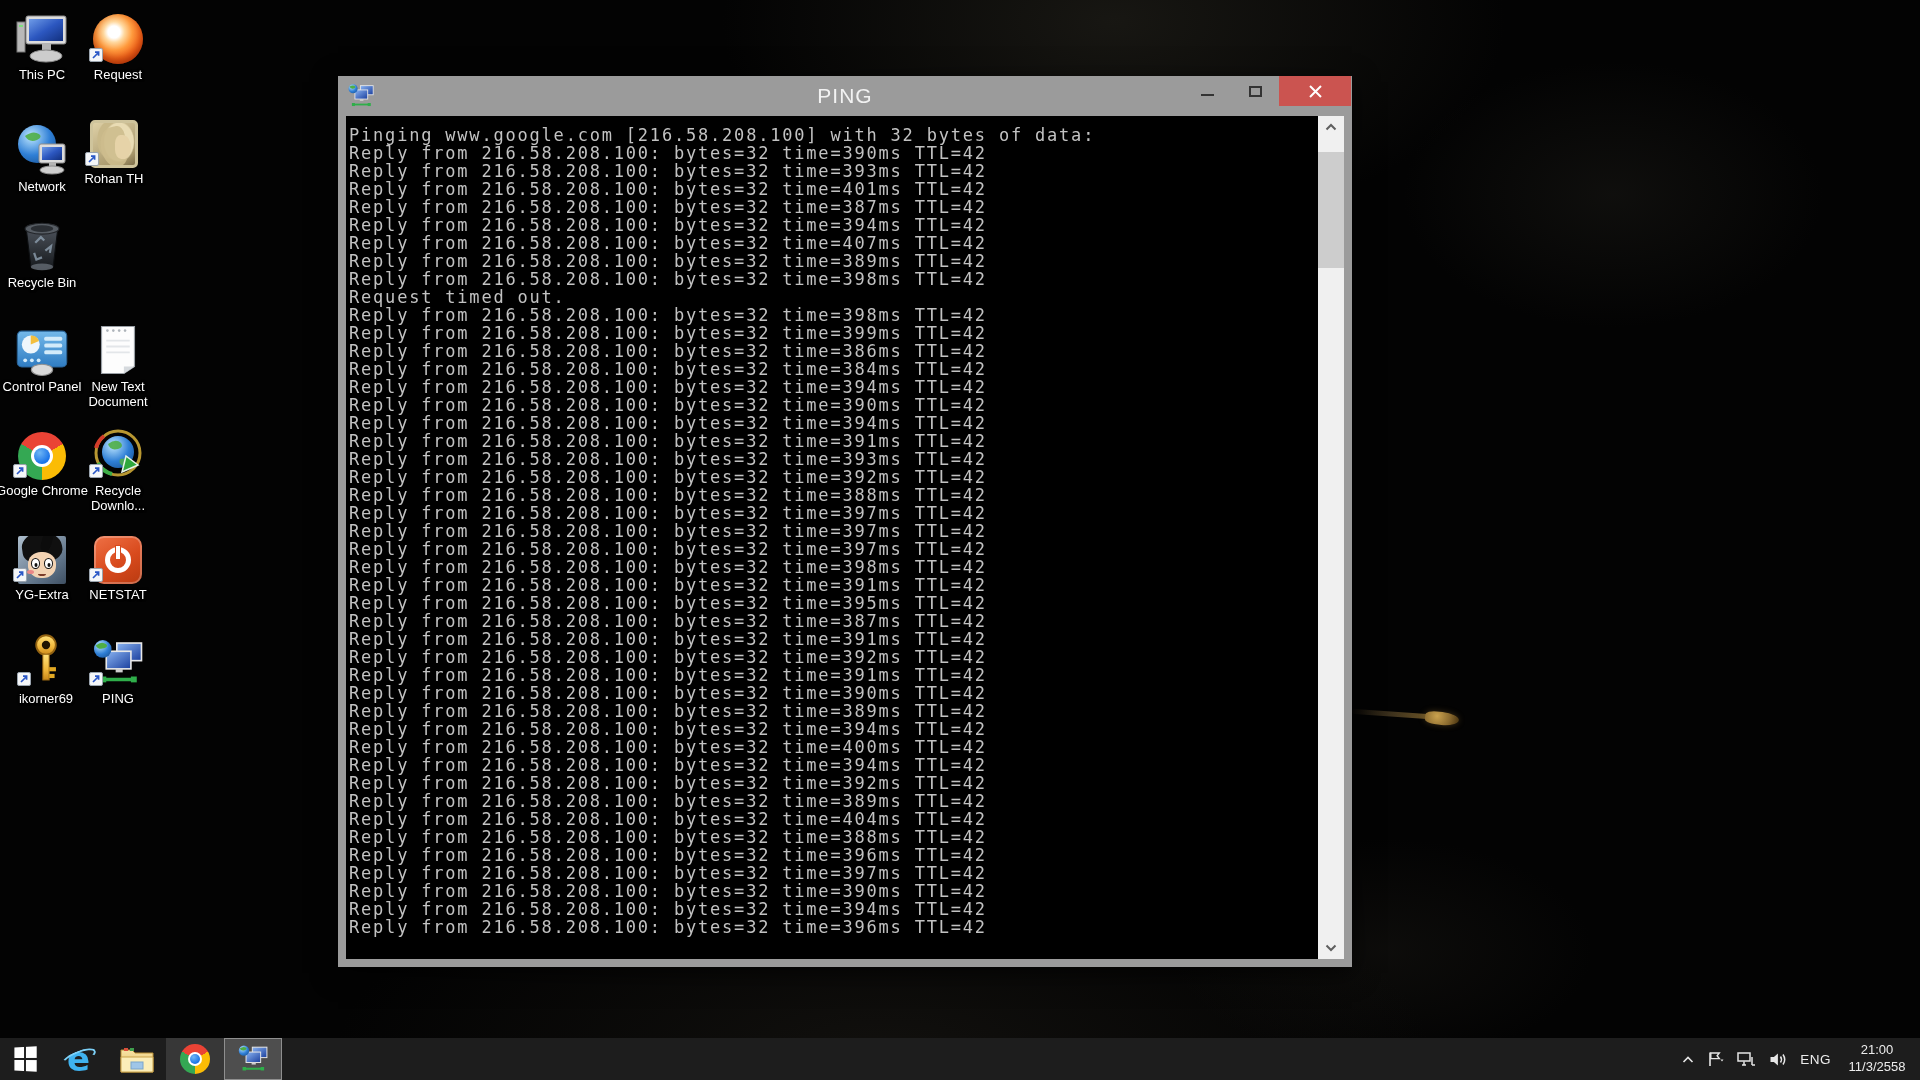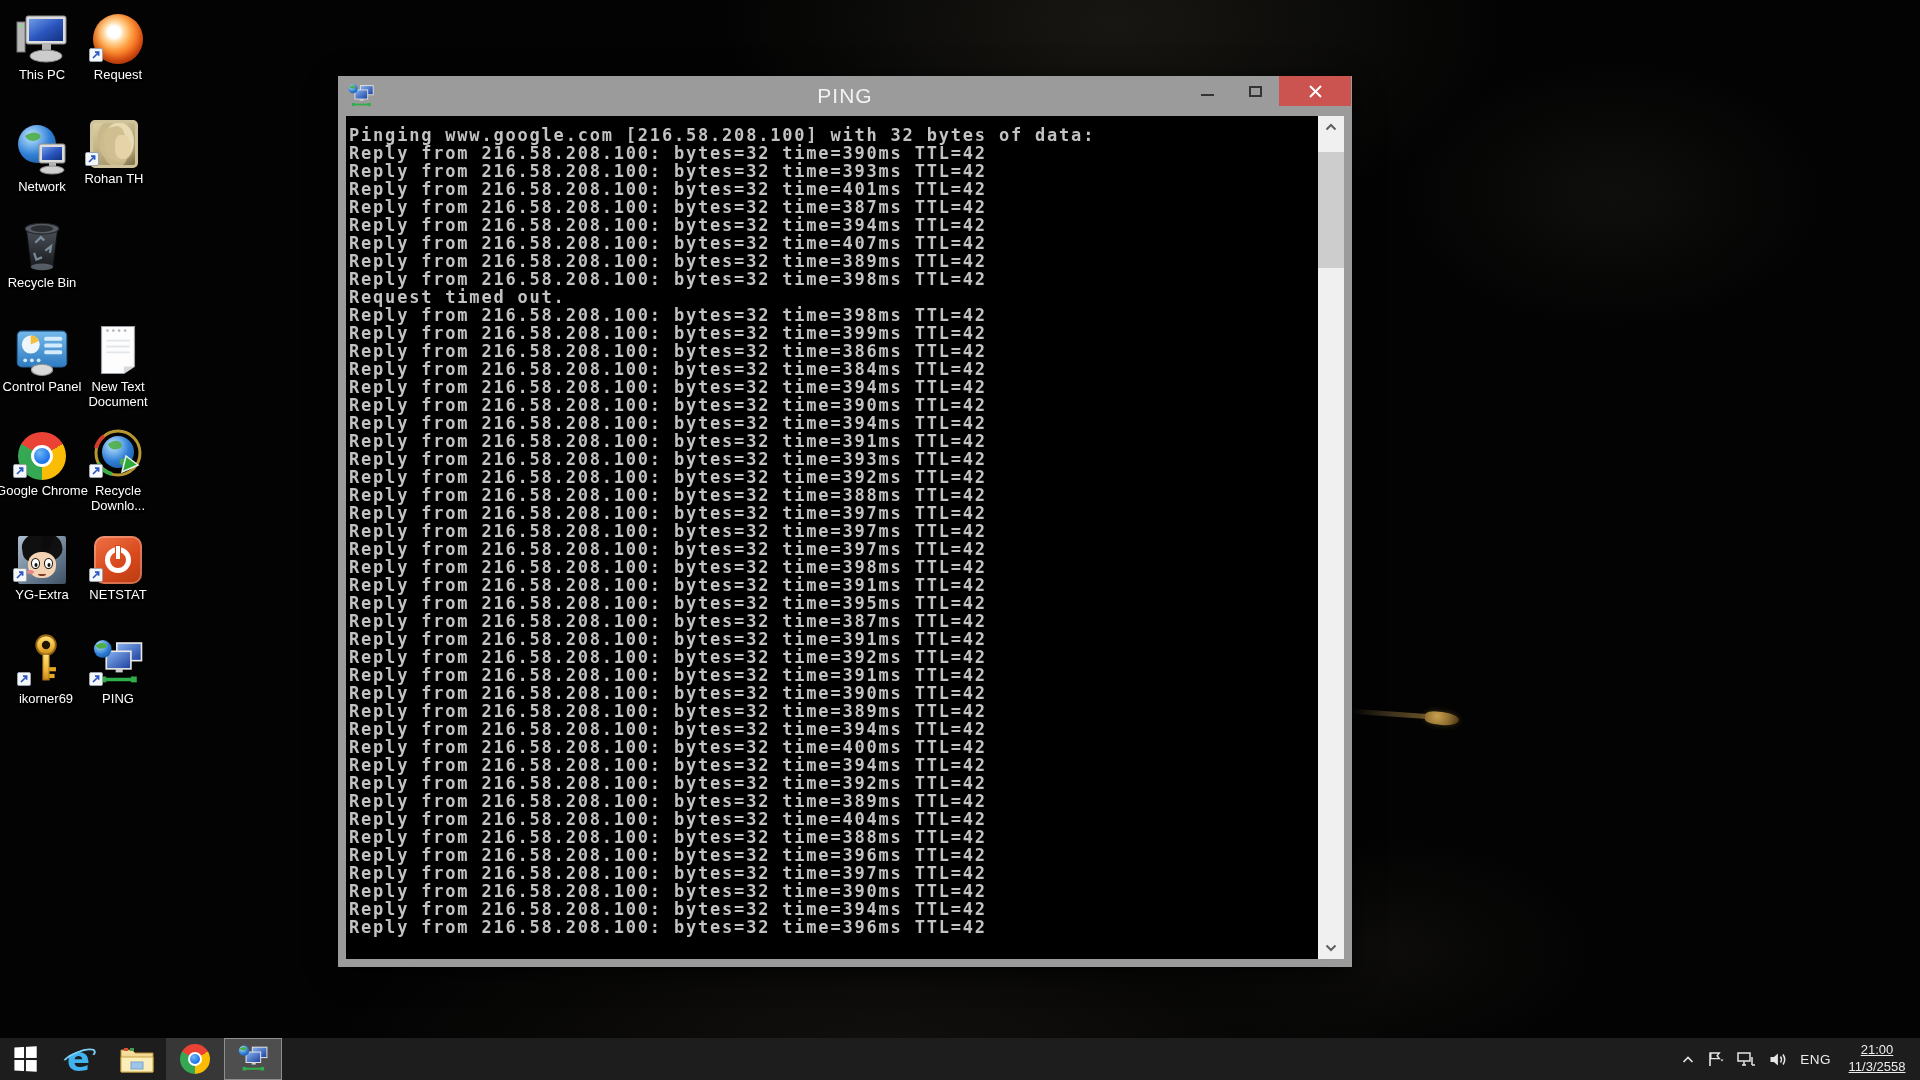--- a/index.html
+++ b/index.html
@@ -112,21 +112,21 @@
   .caption-btns { position:absolute; right:1px; top:0; height:30px; display:flex; }
   .cap { width:48px; height:30px; display:flex; align-items:center; justify-content:center; cursor:default; }
   .cap.min span { width:13px; height:2px; background:#333; display:block; margin-top:8px; }
   .cap.max span { width:13px; height:11px; border:2px solid #333; display:block; }
   .cap.close { width:72px; background:#cb5450; }
   .console-wrap {
     position:absolute; left:8px; right:8px; top:40px; bottom:8px; display:flex; background:#000;
   }
   .console {
     flex:1; overflow:hidden; padding:10px 0 0 3px;
-    font-family:"DejaVu Sans Mono", monospace; font-weight:bold;
+    font-family:"DejaVu Sans Mono", monospace; font-weight:normal;
     font-size:17px; line-height:18px; letter-spacing:1.8px;
     color:#c2c2c2; white-space:pre;
   }
   .cline { height:18px; }
   .sbar { width:26px; background:#f0f0f0; position:relative; }
   .sbar .arr { position:absolute; left:0; width:26px; height:22px; display:flex; align-items:center; justify-content:center; }
   .sbar .arr.up { top:0; } .sbar .arr.down { bottom:0; }
   .sbar .thumb { position:absolute; left:0; top:36px; width:26px; height:116px; background:#cdcdcd; }
 
   
@@ -138,21 +138,21 @@
   .tbtn.start { width:50px; }
   .winflag { display:grid; grid-template-columns:11px 11px; grid-template-rows:11px 11px; gap:2px;
     transform:perspective(90px) rotateY(-22deg); }
   .winflag i { background:#fff; display:block; }
   .tbtn.running { background:#373737; }
   .tbtn.active { background:#4e4e4e; box-shadow:inset 0 0 0 1px #8f8f8f; }
 
   .tray { margin-left:auto; display:flex; align-items:center; gap:13px; padding-right:10px; color:#ececec;justify-content:flex-end; }
   .tray .titm { display:flex; align-items:center; }
   .eng { font-size:13.5px; letter-spacing:.5px; }
-  .clock { font-size:13px; line-height:1.3; text-align:center; min-width:66px;text-decoration:underline; }
+  .clock { font-size:13px; line-height:1.3; text-align:center; min-width:66px; }
 
   .ie-e { position:relative; width:34px; height:34px; }
   .ie-e .glyph { position:absolute; left:5px; top:-3px; font-size:34px; font-weight:bold; color:#3fb2ef;
     font-family:"DejaVu Sans", sans-serif; }
   .ie-e .orbit { position:absolute; left:-1px; top:9px; width:36px; height:13px; border:2px solid #7cd0f7;
     border-left-color:rgba(0,0,0,0); border-bottom-color:rgba(0,0,0,0); border-radius:50%; transform:rotate(-22deg); }
 </style>
 </head>
 <body>
 

